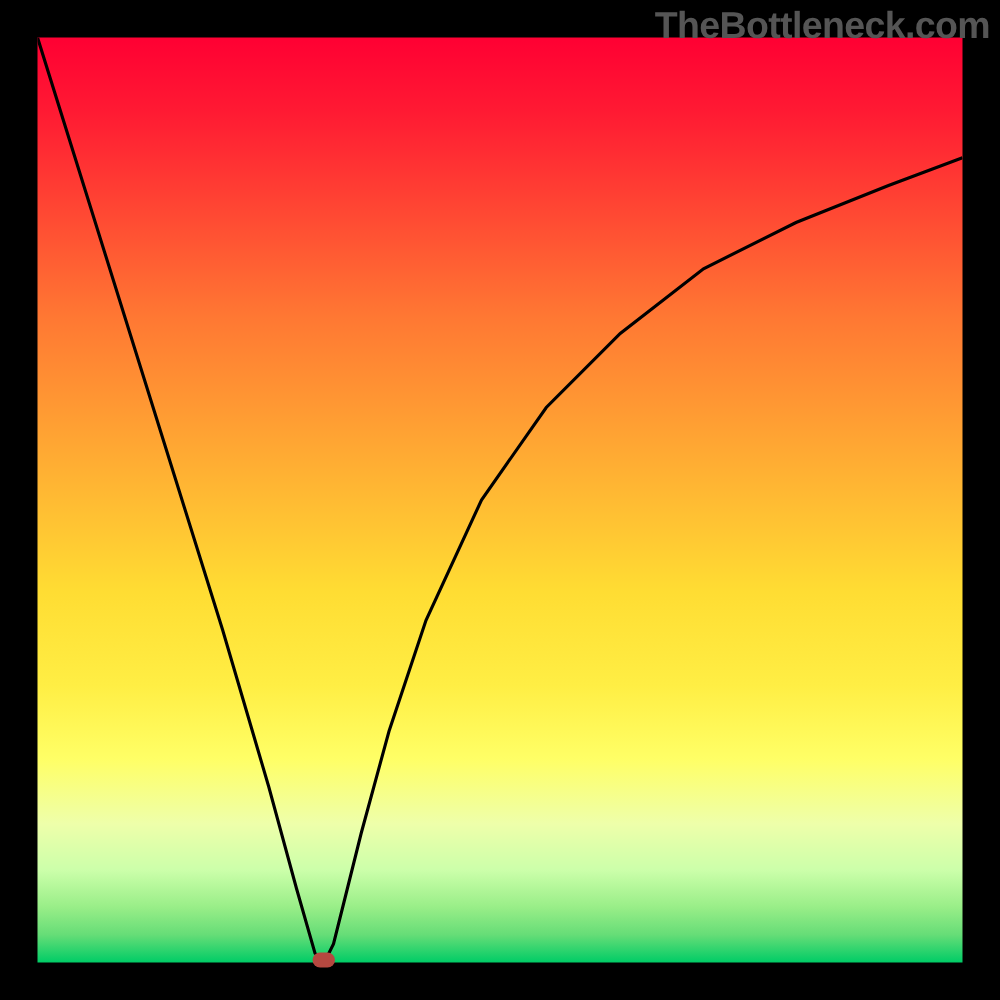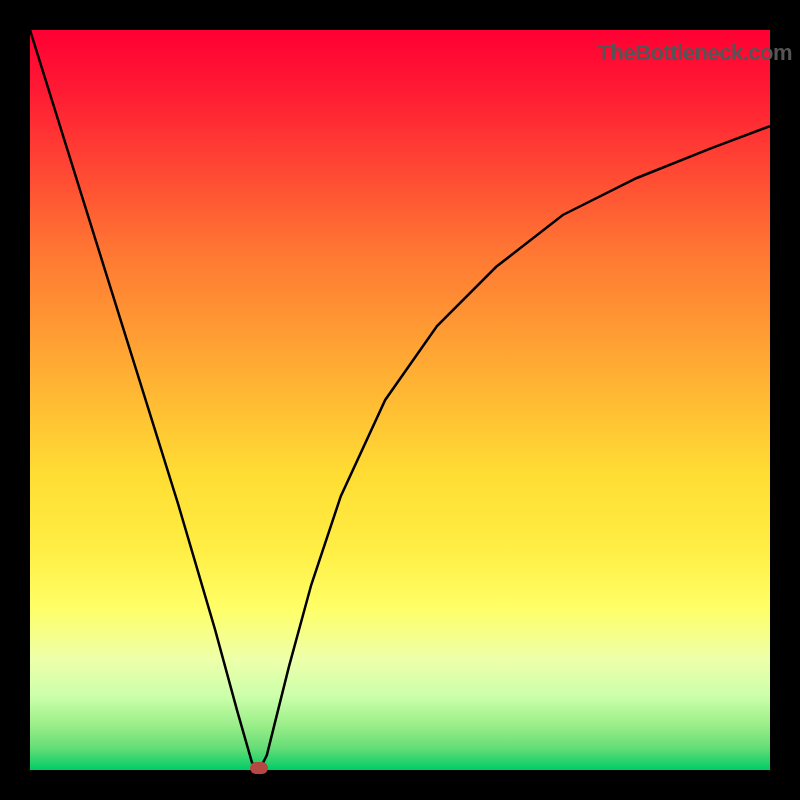--- a/index.html
+++ b/index.html
@@ -38,25 +38,24 @@
     left: 0;
     top: 0;
     width: 100%;
     height: 100%;
   }
   .watermark {
     position: absolute;
     top: 4px;
     right: 8px;
     font-family: Arial, sans-serif;
-    font-size: 22px;
+    font-size: 30px;
     font-weight: bold;
     color: #555555;
     letter-spacing: -0.5px;
-    margin-top: 36px;
   }
   .minimum-dot {
     position: absolute;
     width: 18px;
     height: 12px;
     background: #b54840;
     border-radius: 6px;
   }
 </style>
 </head>

